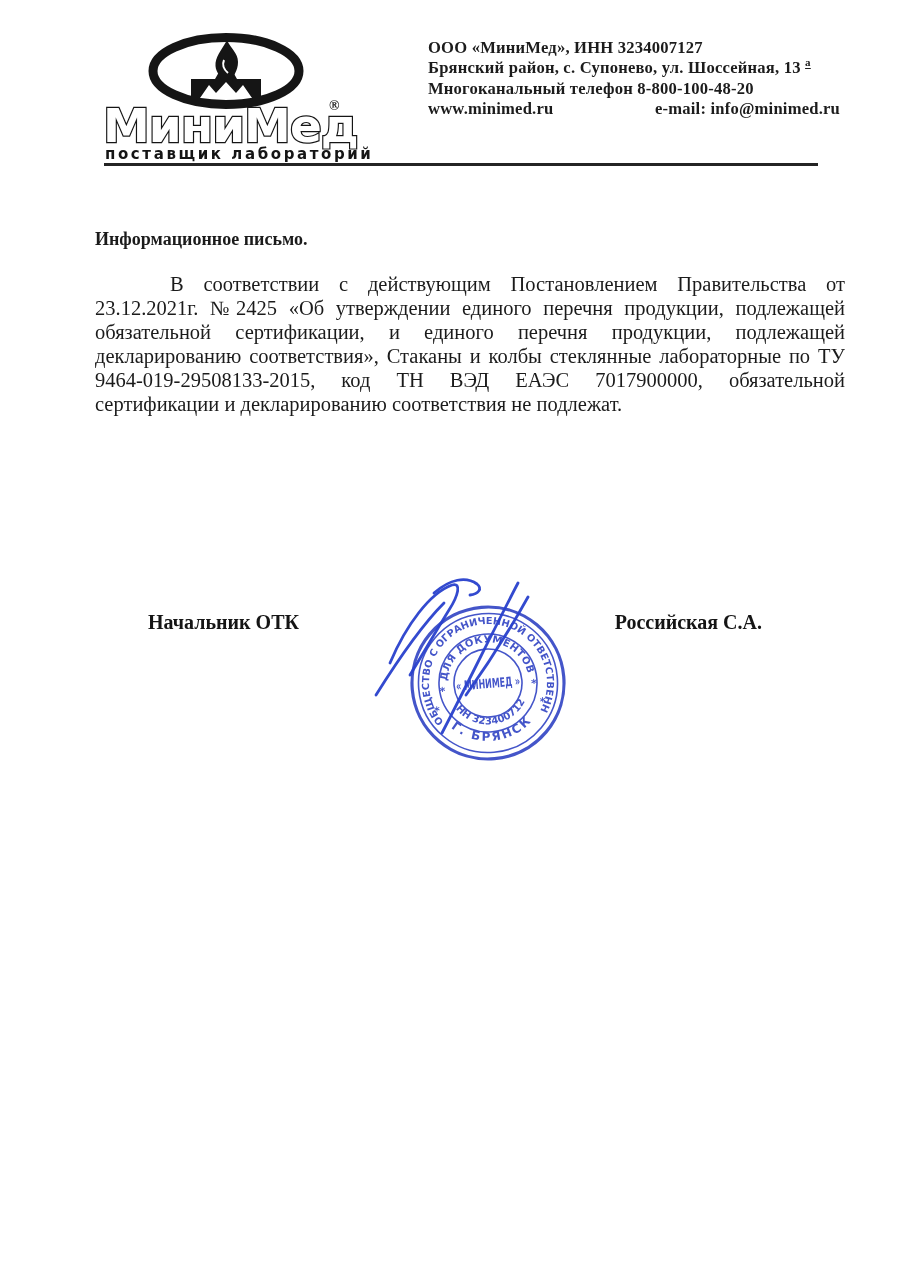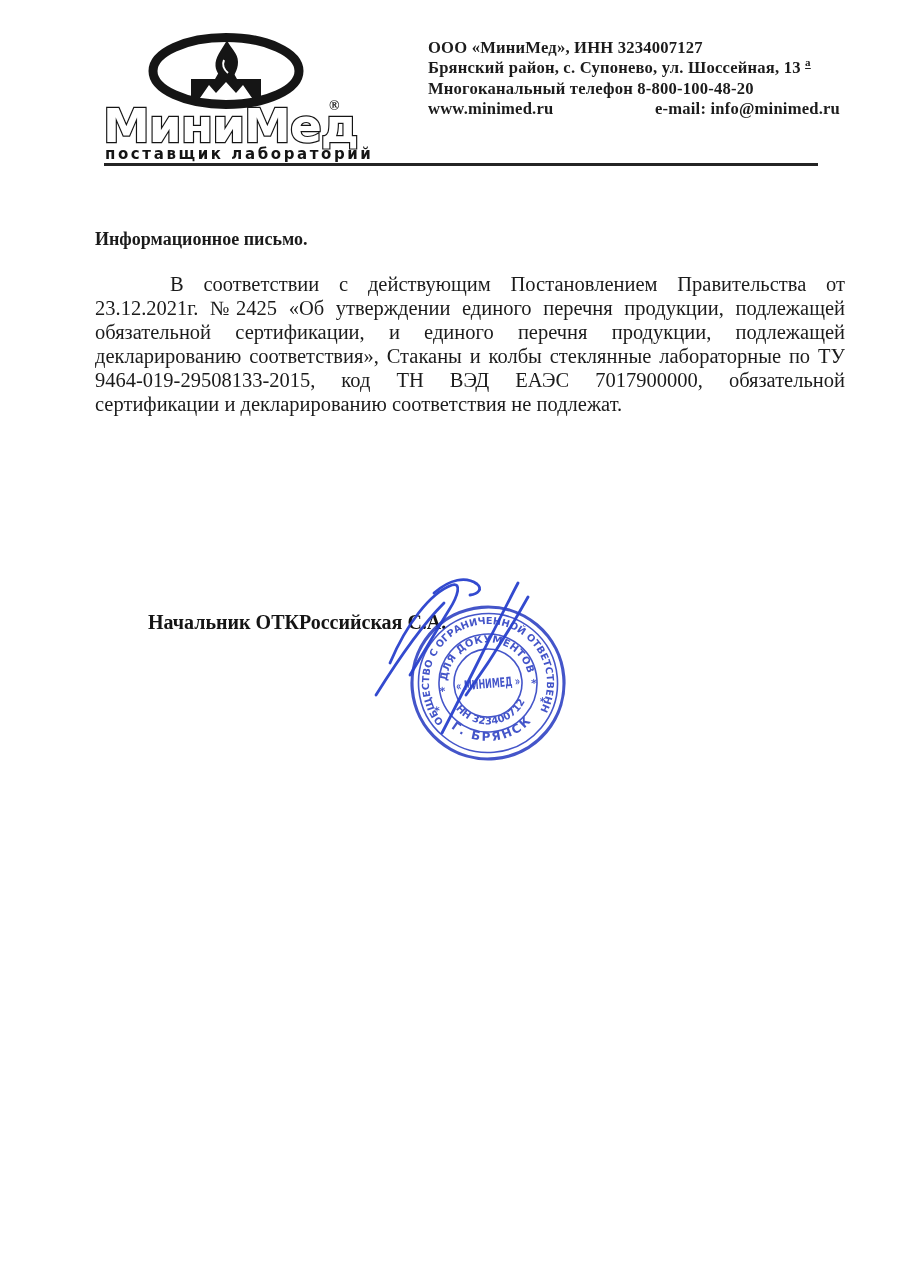--- a/index.html
+++ b/index.html
@@ -23,21 +23,21 @@
   
   .ref{position:absolute;left:112px;top:186px;font-size:20px;}
   .title{position:absolute;left:95px;top:229px;width:750px;text-align:left;font-size:18px;font-weight:bold;}
   .body-par{
     position:absolute;left:95px;top:272px;width:750px;margin:0;
     font-size:20.5px;line-height:24px;text-align:justify;text-indent:75px;
   }
   
   .sig-row{
     position:absolute;left:148px;top:611px;width:614px;
-    display:flex;justify-content:flex-start;
+    display:flex;justify-content:space-between;
     font-weight:bold;font-size:20px;color:#151515;
   }
   
   .stamp-overlay{position:absolute;left:368px;top:563px;width:272px;height:212px;}
   .stamp-g{opacity:0.88;}
   .stamp-g circle{fill:none;stroke:#2b3ec2;}
   .stamp-g text{
     font-family:"DejaVu Sans", sans-serif;font-weight:bold;fill:#2b3ec2;
   }
   .sig-ink path{fill:none;stroke:#2840cc;stroke-width:2.8;stroke-linecap:round;opacity:0.95;}

